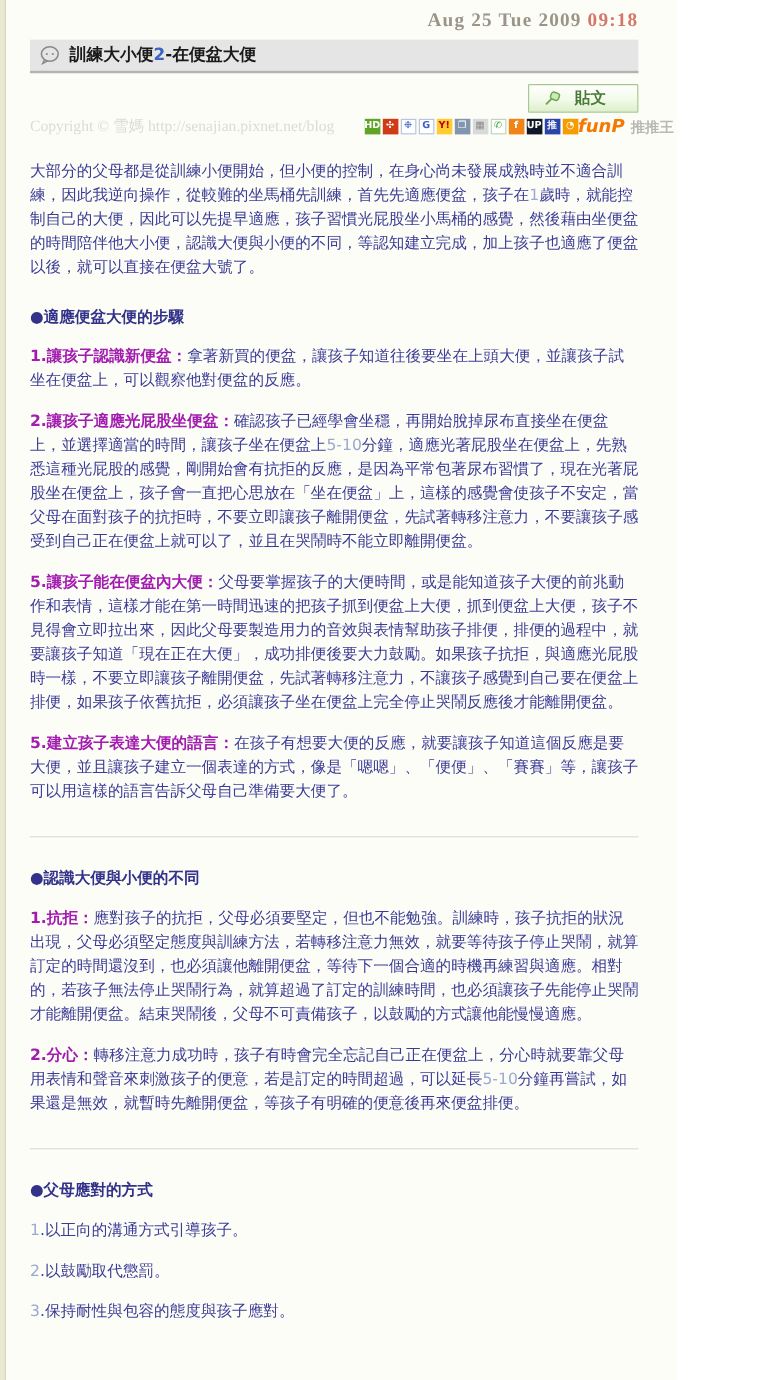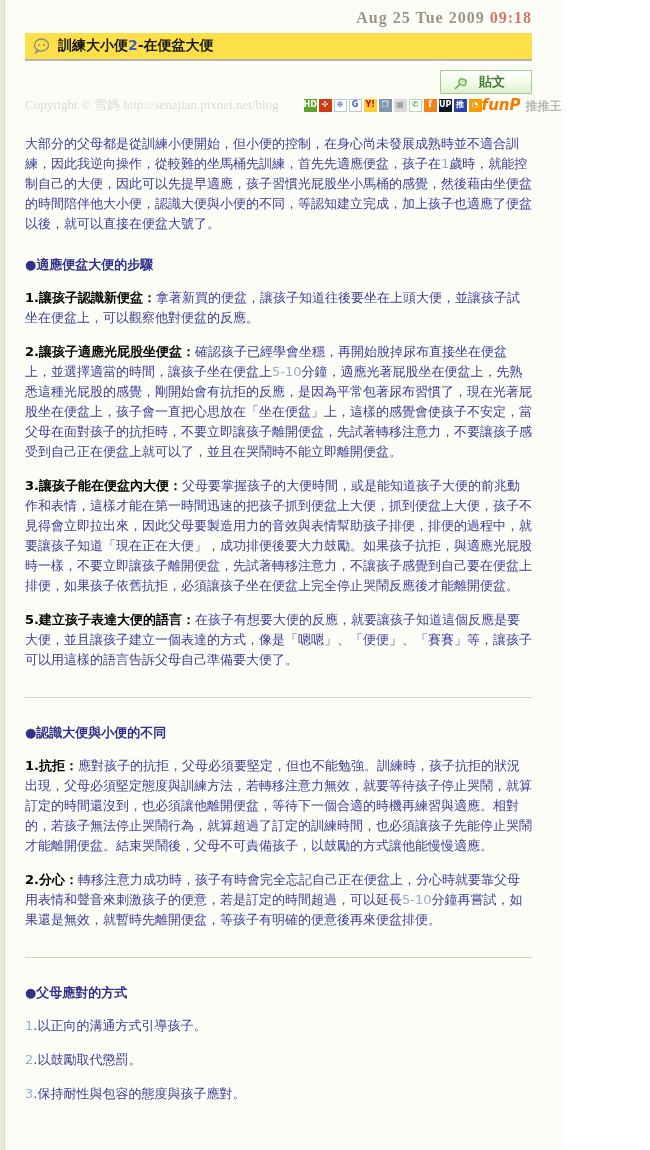--- a/index.html
+++ b/index.html
@@ -18,31 +18,31 @@
   
   .date-row {
     padding:9px 32px 0 0; text-align:right;
     font-family:"Liberation Serif","DejaVu Serif",serif;
     font-weight:bold; font-size:16px; letter-spacing:1px; color:#9b9589;
   }
   .date-row .time { color:#d4766a; }
 
   .title-bar {
     margin:6px 32px 0 25px; height:28px;
-    background:#fde047; border-bottom:2px solid #b3b3b3;
+    background:#e5e5e5; border-bottom:2px solid #b3b3b3;
     display:flex; align-items:center; padding:0 8px;
   }
   .title-bar .bubble { width:17px; height:16px; margin-right:8px; flex:0 0 auto; }
   .title-text { font-size:14px; font-weight:bold; color:#1a1a1a; }
   .title-text .tnum { color:#3b62c4; }
 
   .meta-zone { margin:0 32px 0 25px; }
   .btn-row { display:flex; justify-content:flex-end; margin-top:9px; }
   .post-btn {
-    display:flex; align-items:flex-end; gap:10px;
+    display:flex; align-items:center; gap:10px;
     border:1px solid #a8c893; border-radius:1px;
     background:linear-gradient(#ffffff,#f2faE8 55%,#ddefcc);
     padding:2px 26px 2px 12px; cursor:pointer;
     font-size:13px; font-weight:bold; color:#4a7a3a;
   }
   .copy-row {
     display:flex; justify-content:space-between; align-items:center;
     margin-top:2px; height:18px;
   }
   .copy-left { display:flex; align-items:center; gap:20px; }
@@ -62,21 +62,21 @@
     text-shadow:1px 1px 0 #ffffff;
   }
 
   
   .article {
     margin:20px 32px 0 25px;
     font-size:13px; line-height:20px; color:#3c3c96;
   }
   .article p { margin:0 0 14px; }
   .article p.intro { margin-bottom:21px; }
-  .article .lead { font-weight:bold; color:#000000; }
+  .article .lead { font-weight:bold; color:#a21caf; }
   .article h3 {
     font-size:13px; font-weight:bold; color:#32328a;
     margin:20px 0 13px;
   }
   .article h3.first { margin-top:17px; }
   .num { color:#9aa9cf; }
   hr.sep {
     border:none; height:0;
     border-top:1px solid #d8d4ba; border-bottom:1px solid #ffffff;
     margin:27px 0 24px;
@@ -137,21 +137,21 @@
       </div>
     </div>
   </div>
 
   <div class="article">
     <p class="intro">大部分的父母都是從訓練小便開始，但小便的控制，在身心尚未發展成熟時並不適合訓練，因此我逆向操作，從較難的坐馬桶先訓練，首先先適應便盆，孩子在<span class="num">1</span>歲時，就能控制自己的大便，因此可以先提早適應，孩子習慣光屁股坐小馬桶的感覺，然後藉由坐便盆的時間陪伴他大小便，認識大便與小便的不同，等認知建立完成，加上孩子也適應了便盆以後，就可以直接在便盆大號了。</p>
 
     <h3 class="first">●適應便盆大便的步驟</h3>
     <p><span class="lead">1.讓孩子認識新便盆：</span><span>拿著新買的便盆，讓孩子知道往後要坐在上頭大便，並讓孩子試坐在便盆上，可以觀察他對便盆的反應。</span></p>
     <p><span class="lead">2.讓孩子適應光屁股坐便盆：</span><span>確認孩子已經學會坐穩，再開始脫掉尿布直接坐在便盆上，並選擇適當的時間，讓孩子坐在便盆上<span class="num">5-10</span>分鐘，適應光著屁股坐在便盆上，先熟悉這種光屁股的感覺，剛開始會有抗拒的反應，是因為平常包著尿布習慣了，現在光著屁股坐在便盆上，孩子會一直把心思放在「坐在便盆」上，這樣的感覺會使孩子不安定，當父母在面對孩子的抗拒時，不要立即讓孩子離開便盆，先試著轉移注意力，不要讓孩子感受到自己正在便盆上就可以了，並且在哭鬧時不能立即離開便盆。</span></p>
-    <p><span class="lead">3.讓孩子能在便盆內大便：</span><span>父母要掌握孩子的大便時間，或是能知道孩子大便的前兆動作和表情，這樣才能在第一時間迅速的把孩子抓到便盆上大便，抓到便盆上大便，孩子不見得會立即拉出來，因此父母要製造用力的音效與表情幫助孩子排便，排便的過程中，就要讓孩子知道「現在正在大便」，成功排便後要大力鼓勵。如果孩子抗拒，與適應光屁股時一樣，不要立即讓孩子離開便盆，先試著轉移注意力，不讓孩子感覺到自己要在便盆上排便，如果孩子依舊抗拒，必須讓孩子坐在便盆上完全停止哭鬧反應後才能離開便盆。</span></p>
+    <p><span class="lead">5.讓孩子能在便盆內大便：</span><span>父母要掌握孩子的大便時間，或是能知道孩子大便的前兆動作和表情，這樣才能在第一時間迅速的把孩子抓到便盆上大便，抓到便盆上大便，孩子不見得會立即拉出來，因此父母要製造用力的音效與表情幫助孩子排便，排便的過程中，就要讓孩子知道「現在正在大便」，成功排便後要大力鼓勵。如果孩子抗拒，與適應光屁股時一樣，不要立即讓孩子離開便盆，先試著轉移注意力，不讓孩子感覺到自己要在便盆上排便，如果孩子依舊抗拒，必須讓孩子坐在便盆上完全停止哭鬧反應後才能離開便盆。</span></p>
     <p><span class="lead">5.建立孩子表達大便的語言：</span><span>在孩子有想要大便的反應，就要讓孩子知道這個反應是要大便，並且讓孩子建立一個表達的方式，像是「嗯嗯」、「便便」、「賽賽」等，讓孩子可以用這樣的語言告訴父母自己準備要大便了。</span></p>
 
     <hr class="sep">
 
     <h3>●認識大便與小便的不同</h3>
     <p><span class="lead">1.抗拒：</span><span>應對孩子的抗拒，父母必須要堅定，但也不能勉強。訓練時，孩子抗拒的狀況出現，父母必須堅定態度與訓練方法，若轉移注意力無效，就要等待孩子停止哭鬧，就算訂定的時間還沒到，也必須讓他離開便盆，等待下一個合適的時機再練習與適應。相對的，若孩子無法停止哭鬧行為，就算超過了訂定的訓練時間，也必須讓孩子先能停止哭鬧才能離開便盆。結束哭鬧後，父母不可責備孩子，以鼓勵的方式讓他能慢慢適應。</span></p>
     <p><span class="lead">2.分心：</span><span>轉移注意力成功時，孩子有時會完全忘記自己正在便盆上，分心時就要靠父母用表情和聲音來刺激孩子的便意，若是訂定的時間超過，可以延長<span class="num">5-10</span>分鐘再嘗試，如果還是無效，就暫時先離開便盆，等孩子有明確的便意後再來便盆排便。</span></p>
 
     <hr class="sep">
 

